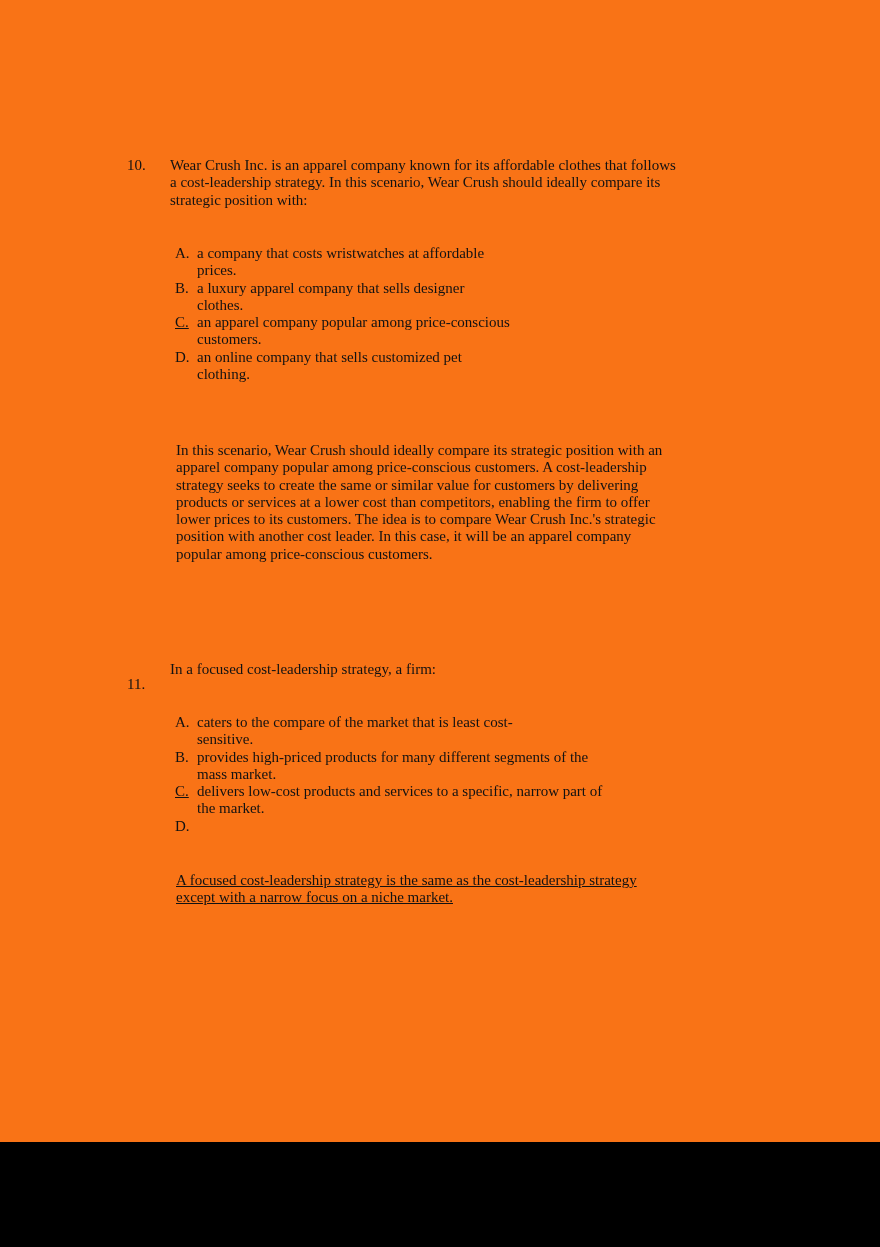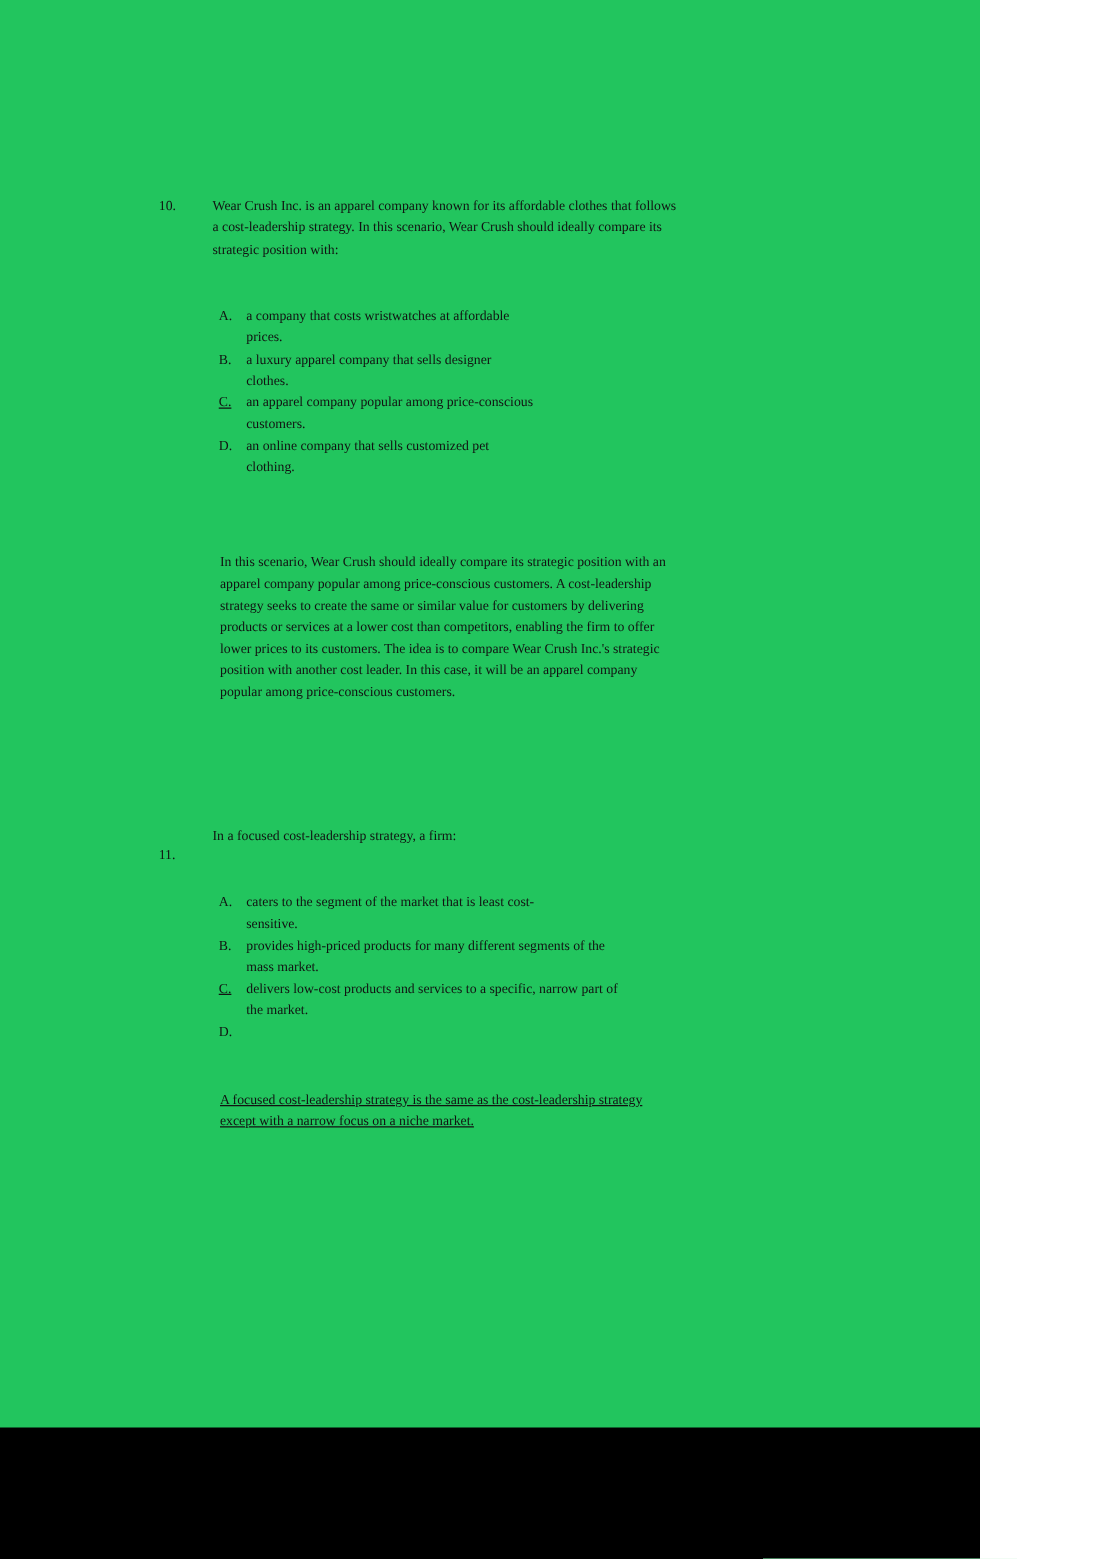--- a/index.html
+++ b/index.html
@@ -2,27 +2,27 @@
 <html><head>
 <meta charset="utf-8">
 <style>
   html, body {
     margin: 0;
     padding: 0;
     background: #ffffff;
   }
   .page {
     position: relative;
-    width: 784px;
+    width: 880px;
     height: 1247px;
-    background: #22c55e;
+    background: #f97316;
     overflow: hidden;
     font-family: "Liberation Serif", "DejaVu Serif", serif;
     color: #121212;
-    font-size: 11px;
+    font-size: 15px;
     line-height: 17.3px;
   }
   .abs { position: absolute; }
   .pre { white-space: pre; }
   .qnum {
     width: 40px;
   }
   .options .opt-row {
     display: flex;
     align-items: flex-start;
@@ -87,21 +87,21 @@
 position with another cost leader. In this case, it will be an apparel company
 popular among price-conscious customers.</div>
 
   <div class="abs qnum" style="left:127px; top:656px;margin-top:20px;">11.</div>
 
   <div class="abs pre" style="left:170px; top:661px;">In a focused cost-leadership strategy, a firm:</div>
 
   <div class="abs options" style="left:175px; top:714px;">
     <div class="opt-row">
       <span class="opt-letter">A.</span>
-      <span class="opt-text">caters to the segment of the market that is least cost-
+      <span class="opt-text">caters to the compare of the market that is least cost-
 sensitive.</span>
     </div>
     <div class="opt-row">
       <span class="opt-letter">B.</span>
       <span class="opt-text">provides high-priced products for many different segments of the
 mass market.</span>
     </div>
     <div class="opt-row">
       <span class="opt-letter correct-letter">C.</span>
       <span class="opt-text">delivers low-cost products and services to a specific, narrow part of

